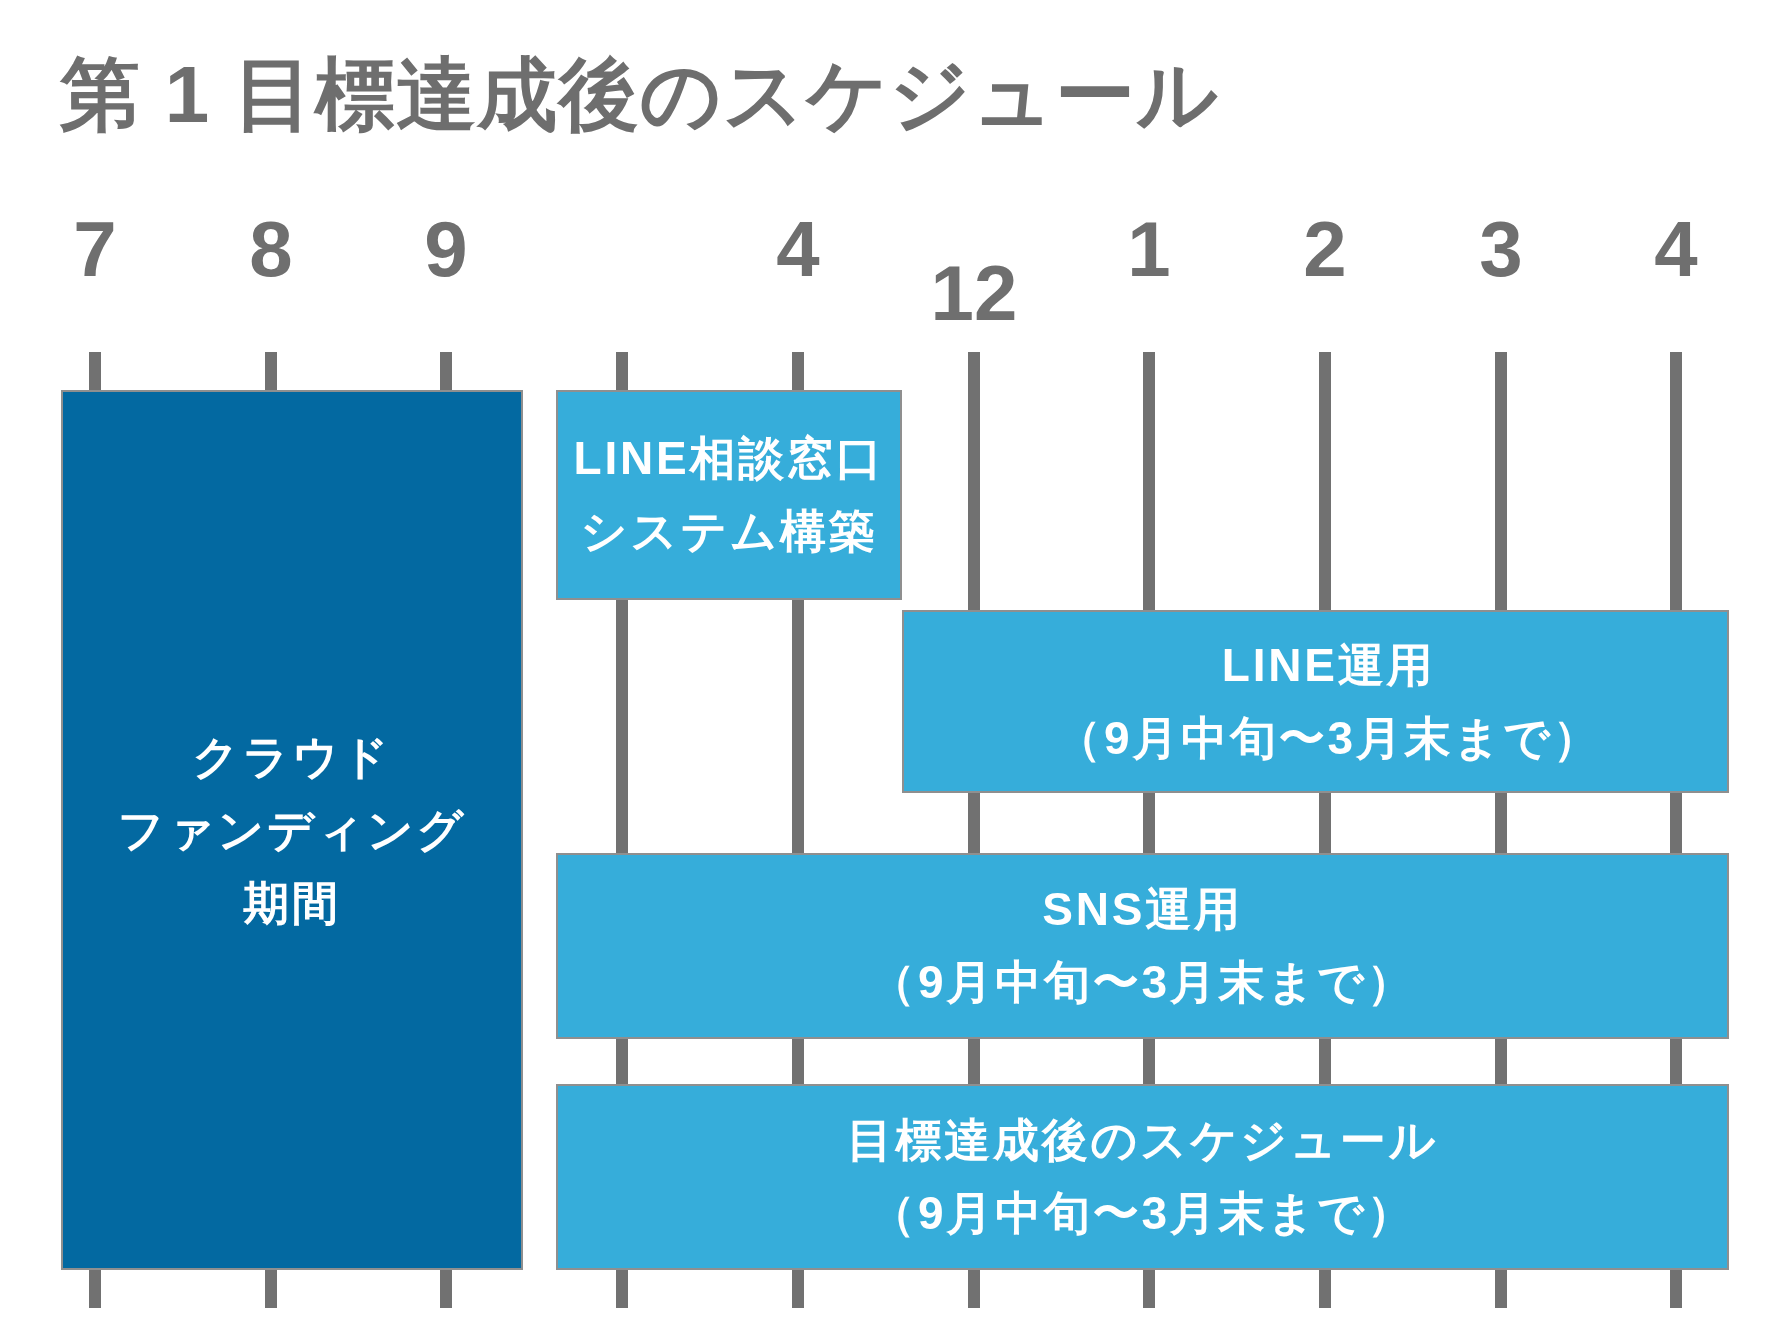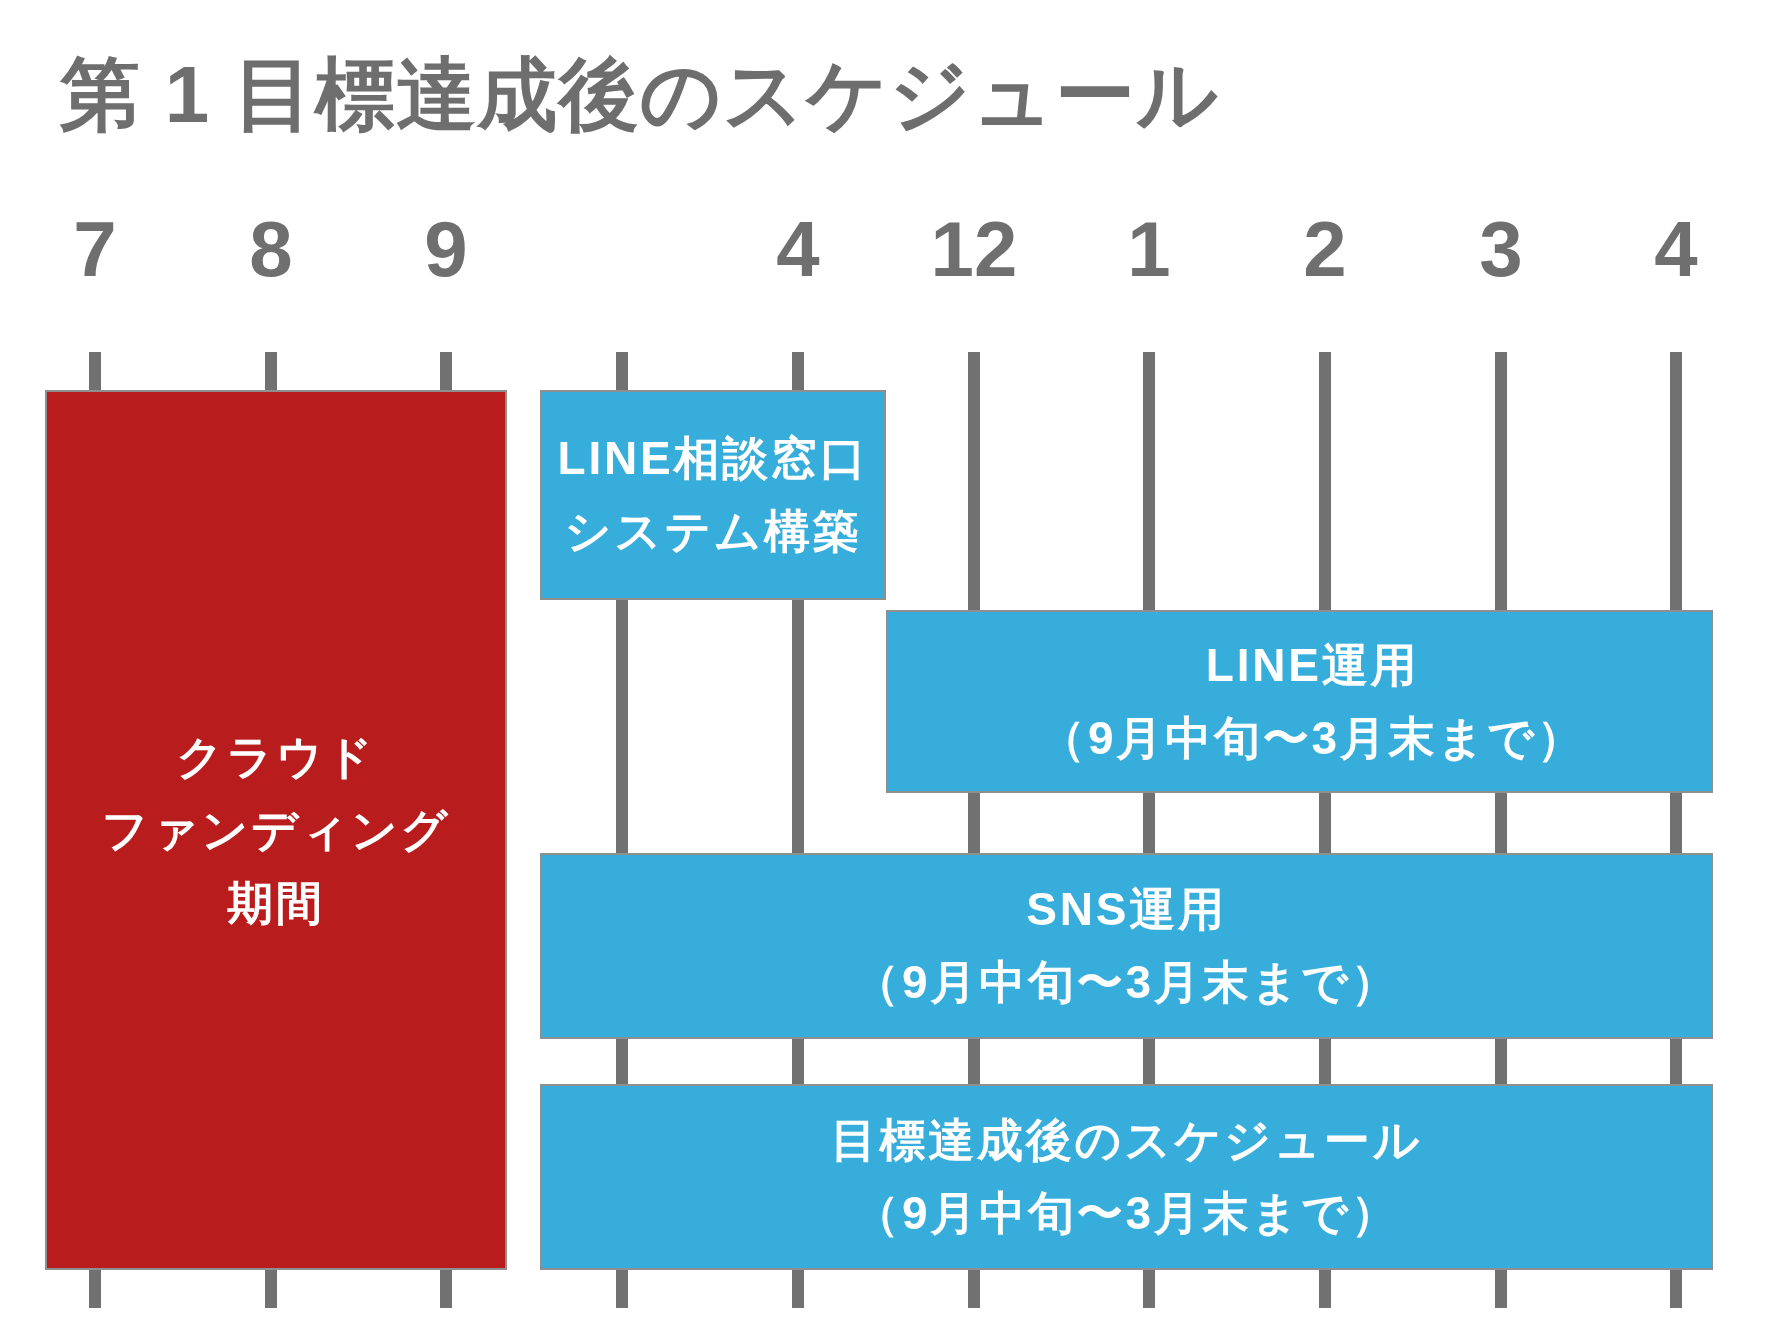--- a/index.html
+++ b/index.html
@@ -21,38 +21,38 @@
     font-size:78px;line-height:1;font-weight:bold;color:#6f6f6f;
   }
   .gridline{
     position:absolute;top:352px;height:956px;width:12px;
     margin-left:-6px;background:#717171;z-index:1;
   }
   .bar{
     position:absolute;z-index:2;box-sizing:border-box;
     border:2px solid #8f8f8f;
     display:flex;flex-direction:column;justify-content:center;align-items:center;
-    color:#ffffff;font-weight:bold;text-align:center;
+    color:#ffffff;font-weight:bold;text-align:center;margin-left:16px;
   }
   .bar .line{font-size:46px;line-height:73px;letter-spacing:0.06em;white-space:nowrap;}
-  .bar-green{background:#b91c1c;}
+  .bar-green{background:#0369a1;}
   .bar-blue{background:#36adda;}
 </style>
 </head>
 <body>
 
 <div class="canvas">
 
   <div class="title">第 1 目標達成後のスケジュール</div>
 
   <div class="month-label" style="left:95px;">7</div>
   <div class="month-label" style="left:271px;">8</div>
   <div class="month-label" style="left:446px;">9</div>
   <div class="month-label" style="left:798px;">4</div>
-  <div class="month-label" style="left:974px;">12</div>
+  <div class="month-label" style="left:974px;margin-top:44px;">12</div>
   <div class="month-label" style="left:1149px;">1</div>
   <div class="month-label" style="left:1325px;">2</div>
   <div class="month-label" style="left:1501px;">3</div>
   <div class="month-label" style="left:1676px;">4</div>
 
   <div class="gridline" style="left:95px;"></div>
   <div class="gridline" style="left:271px;"></div>
   <div class="gridline" style="left:446px;"></div>
   <div class="gridline" style="left:622px;"></div>
   <div class="gridline" style="left:798px;"></div>

